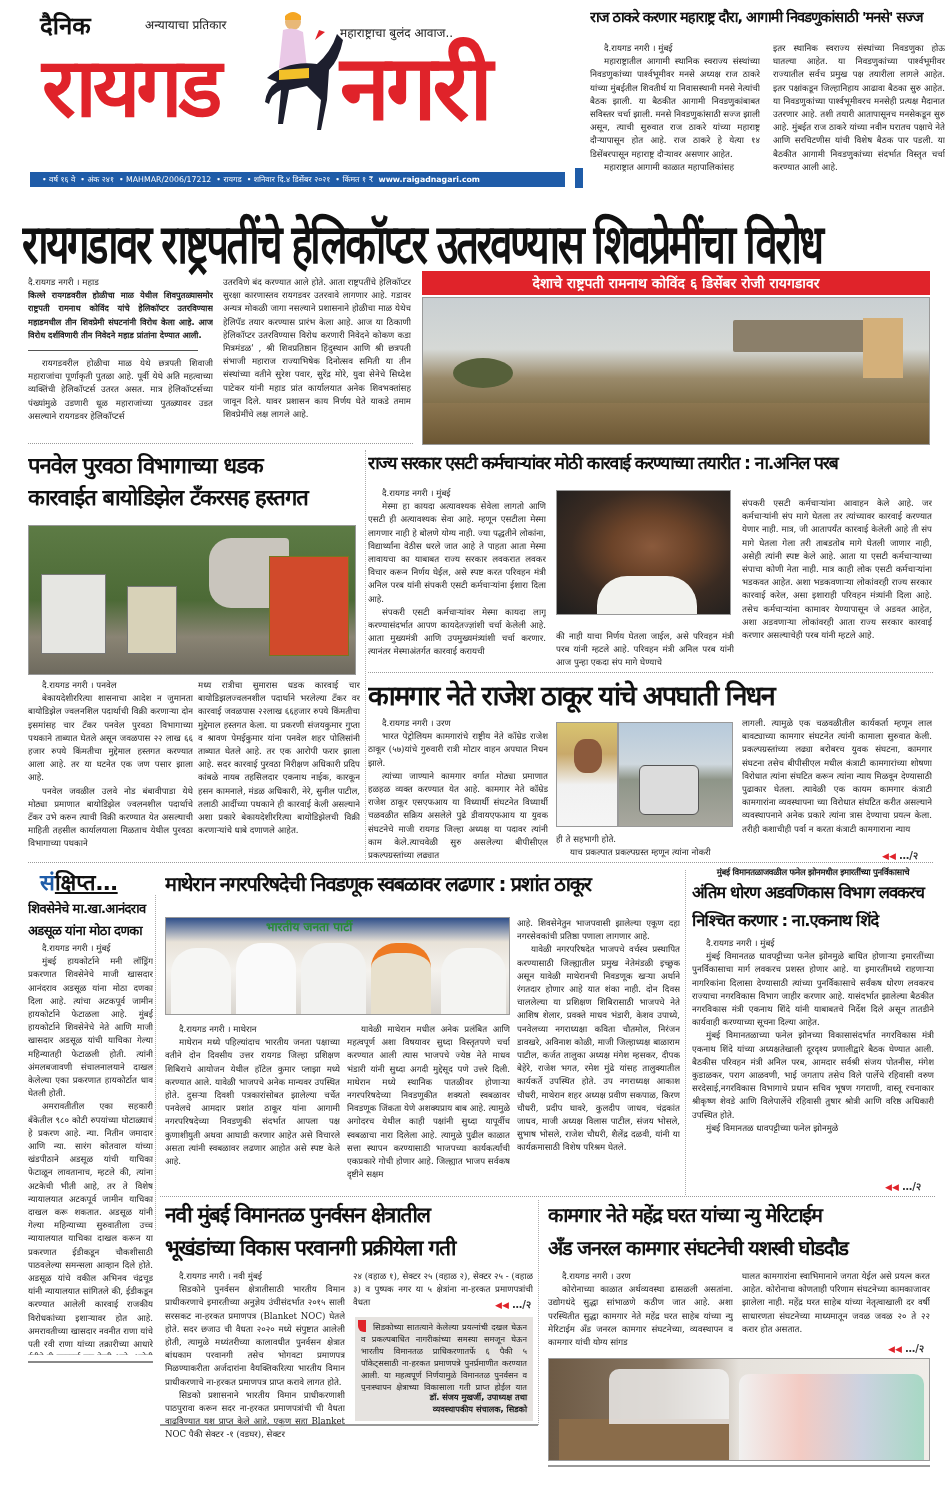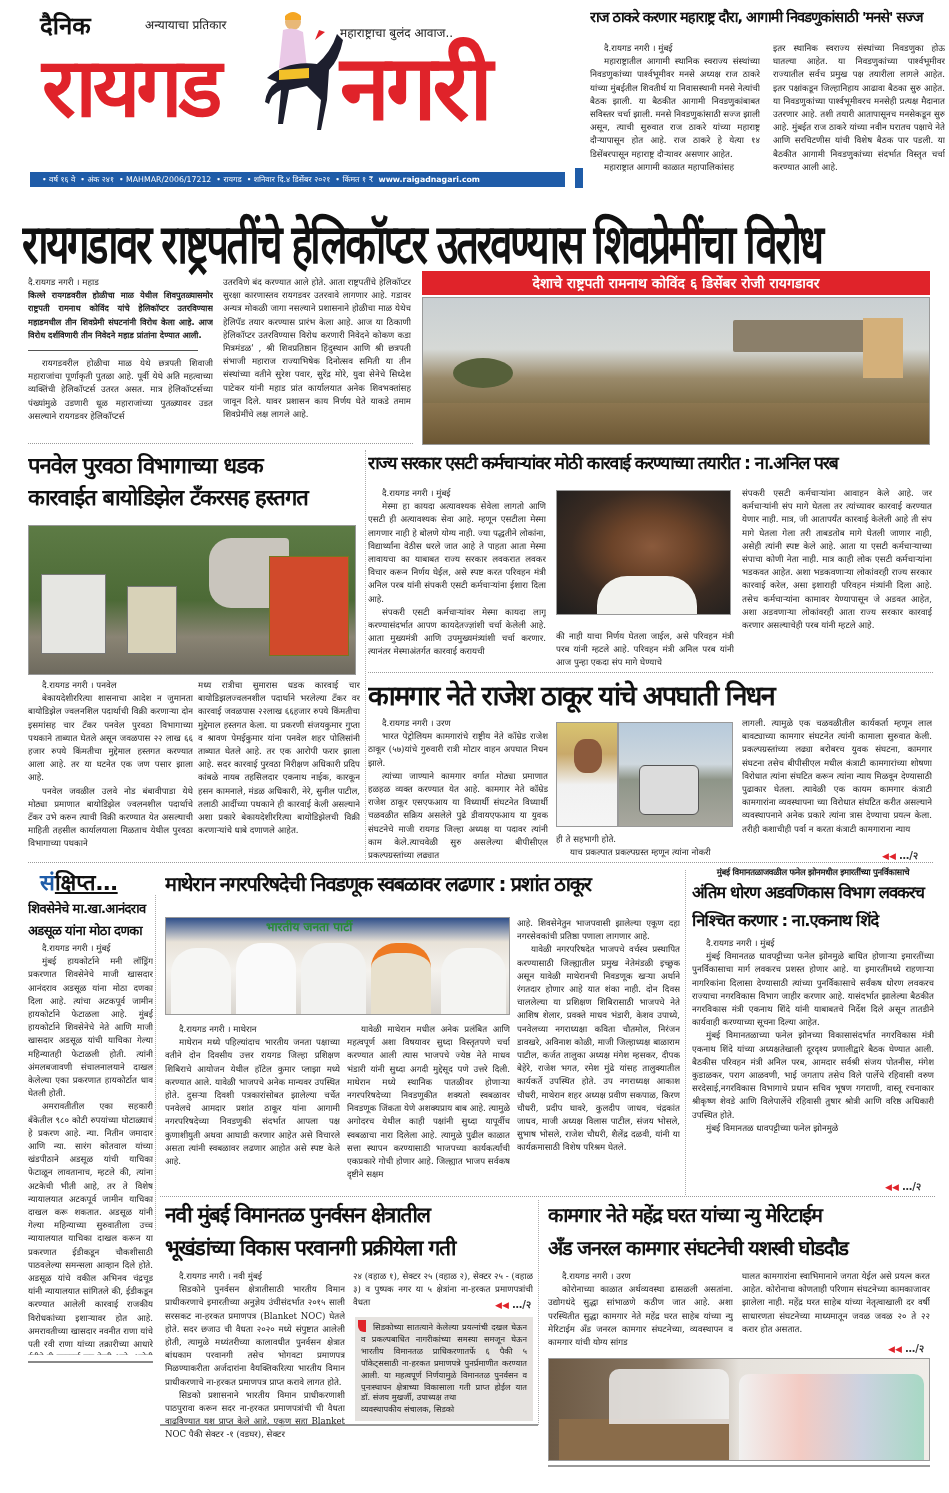--- a/index.html
+++ b/index.html
@@ -112,21 +112,21 @@
       <p>मेस्मा हा कायदा अत्यावश्यक सेवेला लागतो आणि एसटी ही अत्यावश्यक सेवा आहे. म्हणून एसटीला मेस्मा लागणार नाही हे बोलणे योग्य नाही. ज्या पद्धतीने लोकांना, विद्यार्थ्यांना वेठीस धरले जात आहे ते पाहता आता मेस्मा लावायचा का याबाबत राज्य सरकार लवकरात लवकर विचार करून निर्णय घेईल, असे स्पष्ट करत परिवहन मंत्री अनिल परब यांनी संपकरी एसटी कर्मचाऱ्यांना ईशारा दिला आहे.</p>
       <p>संपकरी एसटी कर्मचाऱ्यांवर मेस्मा कायदा लागू करण्यासंदर्भात आपण कायदेतज्ज्ञांशी चर्चा केलेली आहे. आता मुख्यमंत्री आणि उपमुख्यमंत्र्यांशी चर्चा करणार. त्यानंतर मेस्माअंतर्गत कारवाई करायची</p>
     </div>
 </div>
 <div class="abs photo" style="left:556px;top:490px;width:175px;height:125px;background:radial-gradient(ellipse at 55% 45%,#8a5a3c 0%,#6b4329 30%,#3a2b22 60%,#1e1e1e 100%)">
   <div class="abs" style="left:40px;top:85px;width:100px;height:40px;background:#f2f2ee;border-radius:30px 30px 0 0"></div>
 </div>
 <div class="abs txt" style="left:556px;top:630px;width:178px;height:55px">
   <p style="text-indent:0">की नाही याचा निर्णय घेतला जाईल, असे परिवहन मंत्री परब यांनी म्हटले आहे. परिवहन मंत्री अनिल परब यांनी आज पुन्हा एकदा संप मागे घेण्याचे</p>
 </div>
-<div class="abs txt" style="left:742px;top:487px;width:190px;height:185px">
+<div class="abs txt" style="left:742px;top:497px;width:190px;height:185px">
   <p style="text-indent:0">संपकरी एसटी कर्मचाऱ्यांना आवाहन केले आहे. जर कर्मचाऱ्यांनी संप मागे घेतला तर त्यांच्यावर कारवाई करण्यात येणार नाही. मात्र, जी आतापर्यंत कारवाई केलेली आहे ती संप मागे घेतला गेला तरी ताबडतोब मागे घेतली जाणार नाही, असेही त्यांनी स्पष्ट केले आहे. आता या एसटी कर्मचाऱ्याच्या संपाचा कोणी नेता नाही. मात्र काही लोक एसटी कर्मचाऱ्यांना भडकवत आहेत. अशा भडकवणाऱ्या लोकांवरही राज्य सरकार कारवाई करेल, असा इशाराही परिवहन मंत्र्यांनी दिला आहे. तसेच कर्मचाऱ्यांना कामावर येण्यापासून जे अडवत आहेत, अशा अडवणाऱ्या लोकांवरही आता राज्य सरकार कारवाई करणार असल्याचेही परब यांनी म्हटले आहे.</p>
 </div>
 <div class="abs dotsep" style="left:368px;top:672px;width:565px"></div>
 
 <div class="abs hl" style="left:368px;top:676px;font-size:27px;width:565px;letter-spacing:-1.6px">कामगार नेते राजेश ठाकूर यांचे अपघाती निधन</div>
 <div class="abs" style="left:368px;top:717px;width:180px;height:145px">
   <div class="dl">दै.रायगड नगरी । उरण</div>
   <div class="txt">
       <p>भारत पेट्रोलियम कामगारांचे राष्ट्रीय नेते कॉम्रेड राजेश ठाकूर (५७)यांचे गुरुवारी रात्री मोटार वाहन अपघात निधन झाले.</p>
       <p>त्यांच्या जाण्याने कामगार वर्गात मोठ्या प्रमाणात हळहळ व्यक्त करण्यात येत आहे. कामगार नेते कॉम्रेड राजेश ठाकूर एसएफआय या विध्यार्थी संघटनेत विध्यार्थी चळवळीत सक्रिय असलेले पुढे डीवायएफआय या युवक संघटनेचे माजी रायगड जिल्हा अध्यक्ष या पदावर त्यांनी काम केले.त्याचवेळी सुरु असलेल्या बीपीसीएल प्रकल्पग्रस्तांच्या लढ्यात</p>
@@ -216,21 +216,21 @@
       <p>सिडको प्रशासनाने भारतीय विमान प्राधीकरणाशी पाठपुरावा करून सदर ना-हरकत प्रमाणपत्रांची ची वैधता वाढविण्यात यश प्राप्त केले आहे. एकूण सहा Blanket NOC पैकी सेक्टर -१ (वडघर), सेक्टर</p>
     </div>
 </div>
 <div class="abs txt" style="left:353px;top:1270px;width:180px;height:40px">
   <p style="text-indent:0">२४ (वहाळ १), सेक्टर २५ (वहाळ २), सेक्टर २५ - (वहाळ ३) व पुष्पक नगर या ५ क्षेत्रांना ना-हरकत प्रमाणपत्रांची वैधता</p>
 </div>
 <div class="abs cont" style="left:495px;top:1297px"><span class="arr">◀◀</span> <span>…/२</span></div>
 <div class="abs" style="left:355px;top:1317px;width:178px;height:104px;background:#e6e3e0;padding:4px 6px">
   <div class="abs" style="left:3px;top:3px;width:8px;height:12px;background:#e0232a;border-radius:0 0 0 6px"></div>
   <div class="txt" style="text-indent:12px;font-size:8.2px;line-height:12px;height:70px">सिडकोच्या सातत्याने केलेल्या प्रयत्नांची दखल घेऊन व प्रकल्पबाधित नागरीकांच्या समस्या समजून घेऊन भारतीय विमानतळ प्राधिकरणातर्फे ६ पैकी ५ पॉकेट्ससाठी ना-हरकत प्रमाणपत्रे पुनर्प्रमाणीत करण्यात आली. या महत्वपूर्ण निर्णयामुळे विमानतळ पुनर्वसन व पुनःस्थापन क्षेत्राच्या विकासाला गती प्राप्त होईल यात शंका नाही.</div>
-  <div style="font-weight:normal;font-size:8.2px;line-height:12px">
+  <div style="text-align:right;font-weight:bold;font-size:8.2px;line-height:12px">
     <div>डॉ. संजय मुखर्जी, उपाध्यक्ष तथा</div>
     <div>व्यवस्थापकीय संचालक, सिडको</div>
   </div>
 </div>
 <div class="abs" style="left:160px;top:1424px;width:378px;border-top:2px solid #999"></div>
 <div class="abs vline" style="left:538px;top:1200px;height:225px"></div>
 
 <div class="abs hl" style="left:548px;top:1199px;font-size:20px;line-height:33px;width:385px;letter-spacing:-1.2px">
   <div>कामगार नेते महेंद्र घरत यांच्या न्यु मेरिटाईम</div>
   <div>अँड जनरल कामगार संघटनेची यशस्वी घोडदौड</div>

